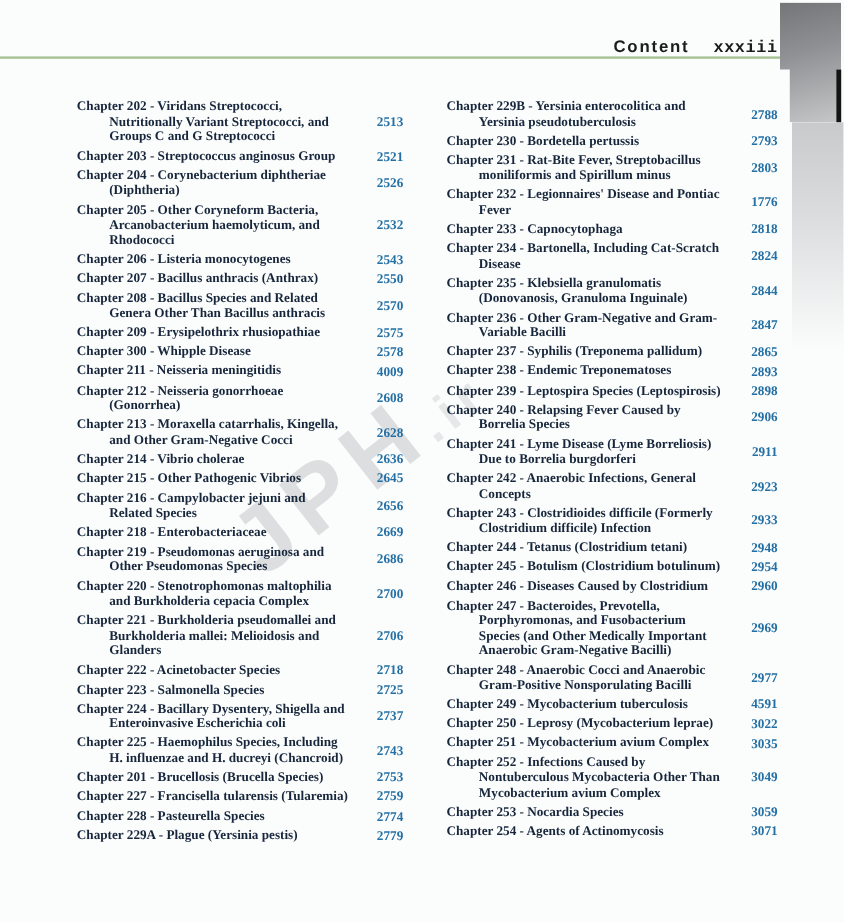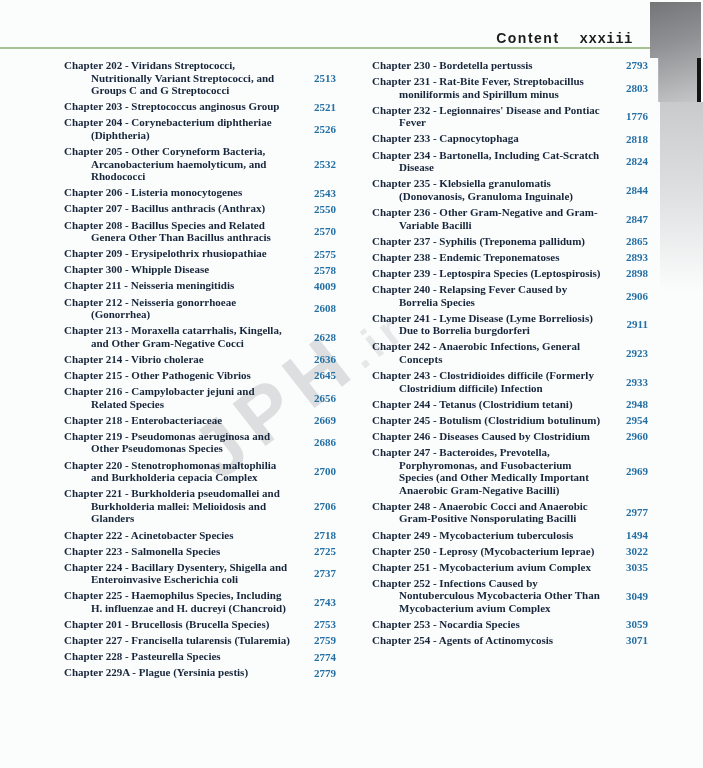--- a/index.html
+++ b/index.html
@@ -14,21 +14,21 @@
   .page {
     position: relative;
     width: 703px;
     height: 768px;
     background: #fbfcfc;
   }
   
   .header {
     position: absolute;
     top: 30px;
-    right: 70px;
+    right: 55px;
     display: flex;
     align-items: baseline;
     gap: 20px;
     font-family: "Liberation Sans", sans-serif;
     color: #1c1c1c;
   }
   .header .title {
     font-size: 14px;
     font-weight: bold;
     letter-spacing: 1.5px;
@@ -91,21 +91,21 @@
     letter-spacing: 10px;
   }
   .watermark .wm-suffix {
     font-size: 44px;
     letter-spacing: 6px;
     color: rgba(185,188,190,0.32);
   }
   
   .toc {
     position: absolute;
-    top: 59px;
+    top: 83px;
     left: 64px;
     width: 584px;
     display: flex;
     gap: 36px;
   }
   .col {
     display: flex;
     flex-direction: column;
   }
   .col-left  { width: 276px; }
@@ -285,20 +285,24 @@
     <span class="title">Chapter 228 - Pasteurella Species</span>
     <span class="pagenum">2774</span>
   </div>
 
   <div class="entry">
     <span class="title">Chapter 229A - Plague (Yersinia pestis)</span>
     <span class="pagenum">2779</span>
   </div>
 </div>
     <div class="col col-right">
+  <div class="entry">
+    <span class="title">Chapter 229B - Yersinia enterocolitica and Yersinia pseudotuberculosis</span>
+    <span class="pagenum">2788</span>
+  </div>
 
   <div class="entry">
     <span class="title">Chapter 230 - Bordetella pertussis</span>
     <span class="pagenum">2793</span>
   </div>
 
   <div class="entry">
     <span class="title">Chapter 231 - Rat-Bite Fever, Streptobacillus moniliformis and Spirillum minus</span>
     <span class="pagenum">2803</span>
   </div>
@@ -383,21 +387,21 @@
     <span class="pagenum">2969</span>
   </div>
 
   <div class="entry">
     <span class="title">Chapter 248 - Anaerobic Cocci and Anaerobic Gram-Positive Nonsporulating Bacilli</span>
     <span class="pagenum">2977</span>
   </div>
 
   <div class="entry">
     <span class="title">Chapter 249 - Mycobacterium tuberculosis</span>
-    <span class="pagenum">1494</span>
+    <span class="pagenum">4591</span>
   </div>
 
   <div class="entry">
     <span class="title">Chapter 250 - Leprosy (Mycobacterium leprae)</span>
     <span class="pagenum">3022</span>
   </div>
 
   <div class="entry">
     <span class="title">Chapter 251 - Mycobacterium avium Complex</span>
     <span class="pagenum">3035</span>

